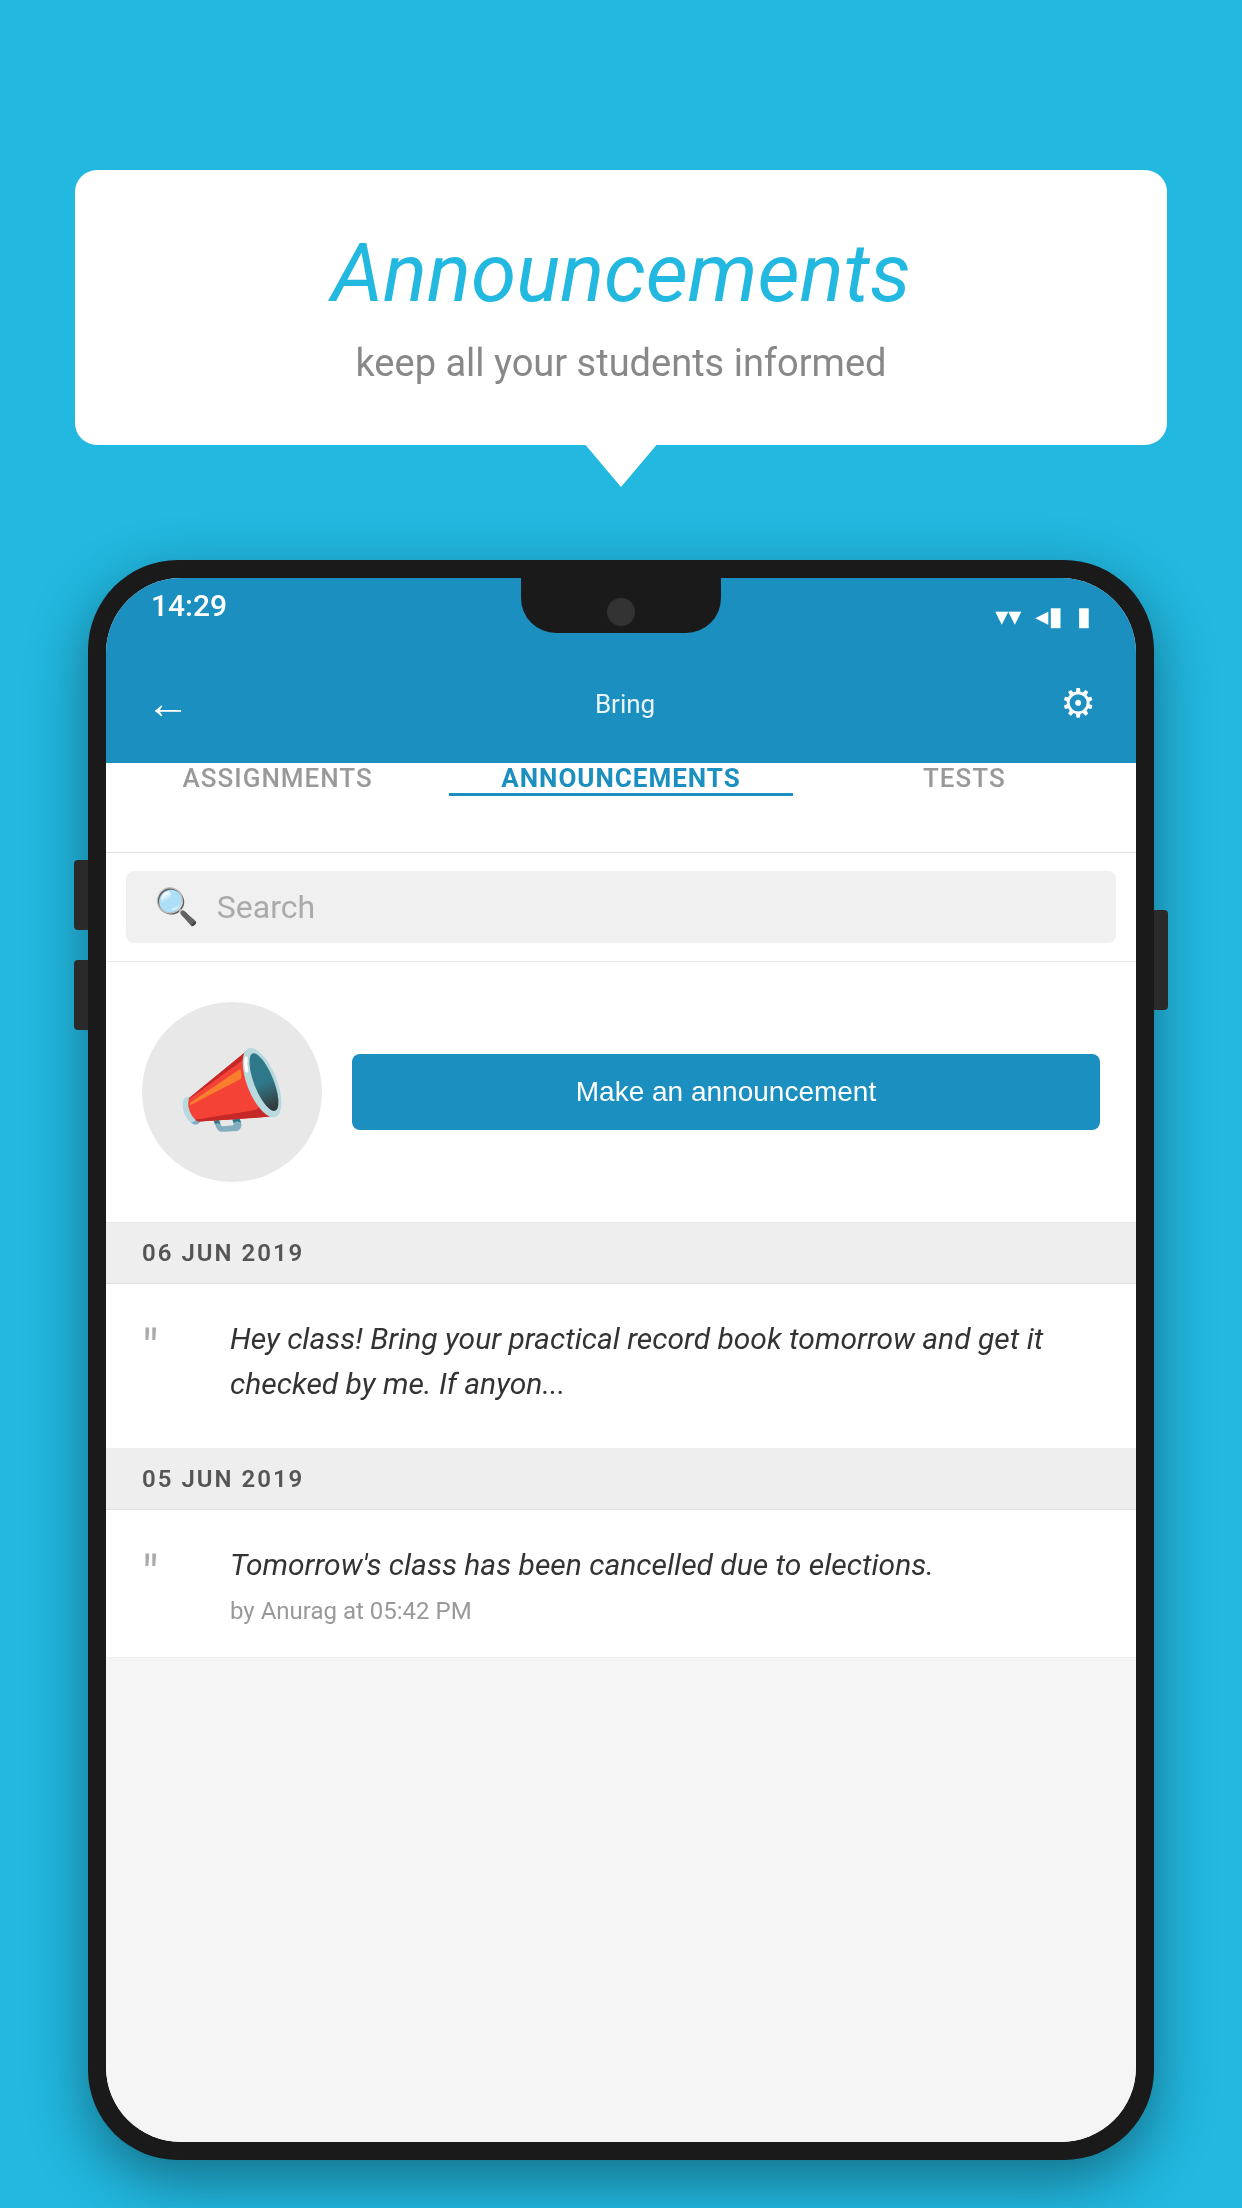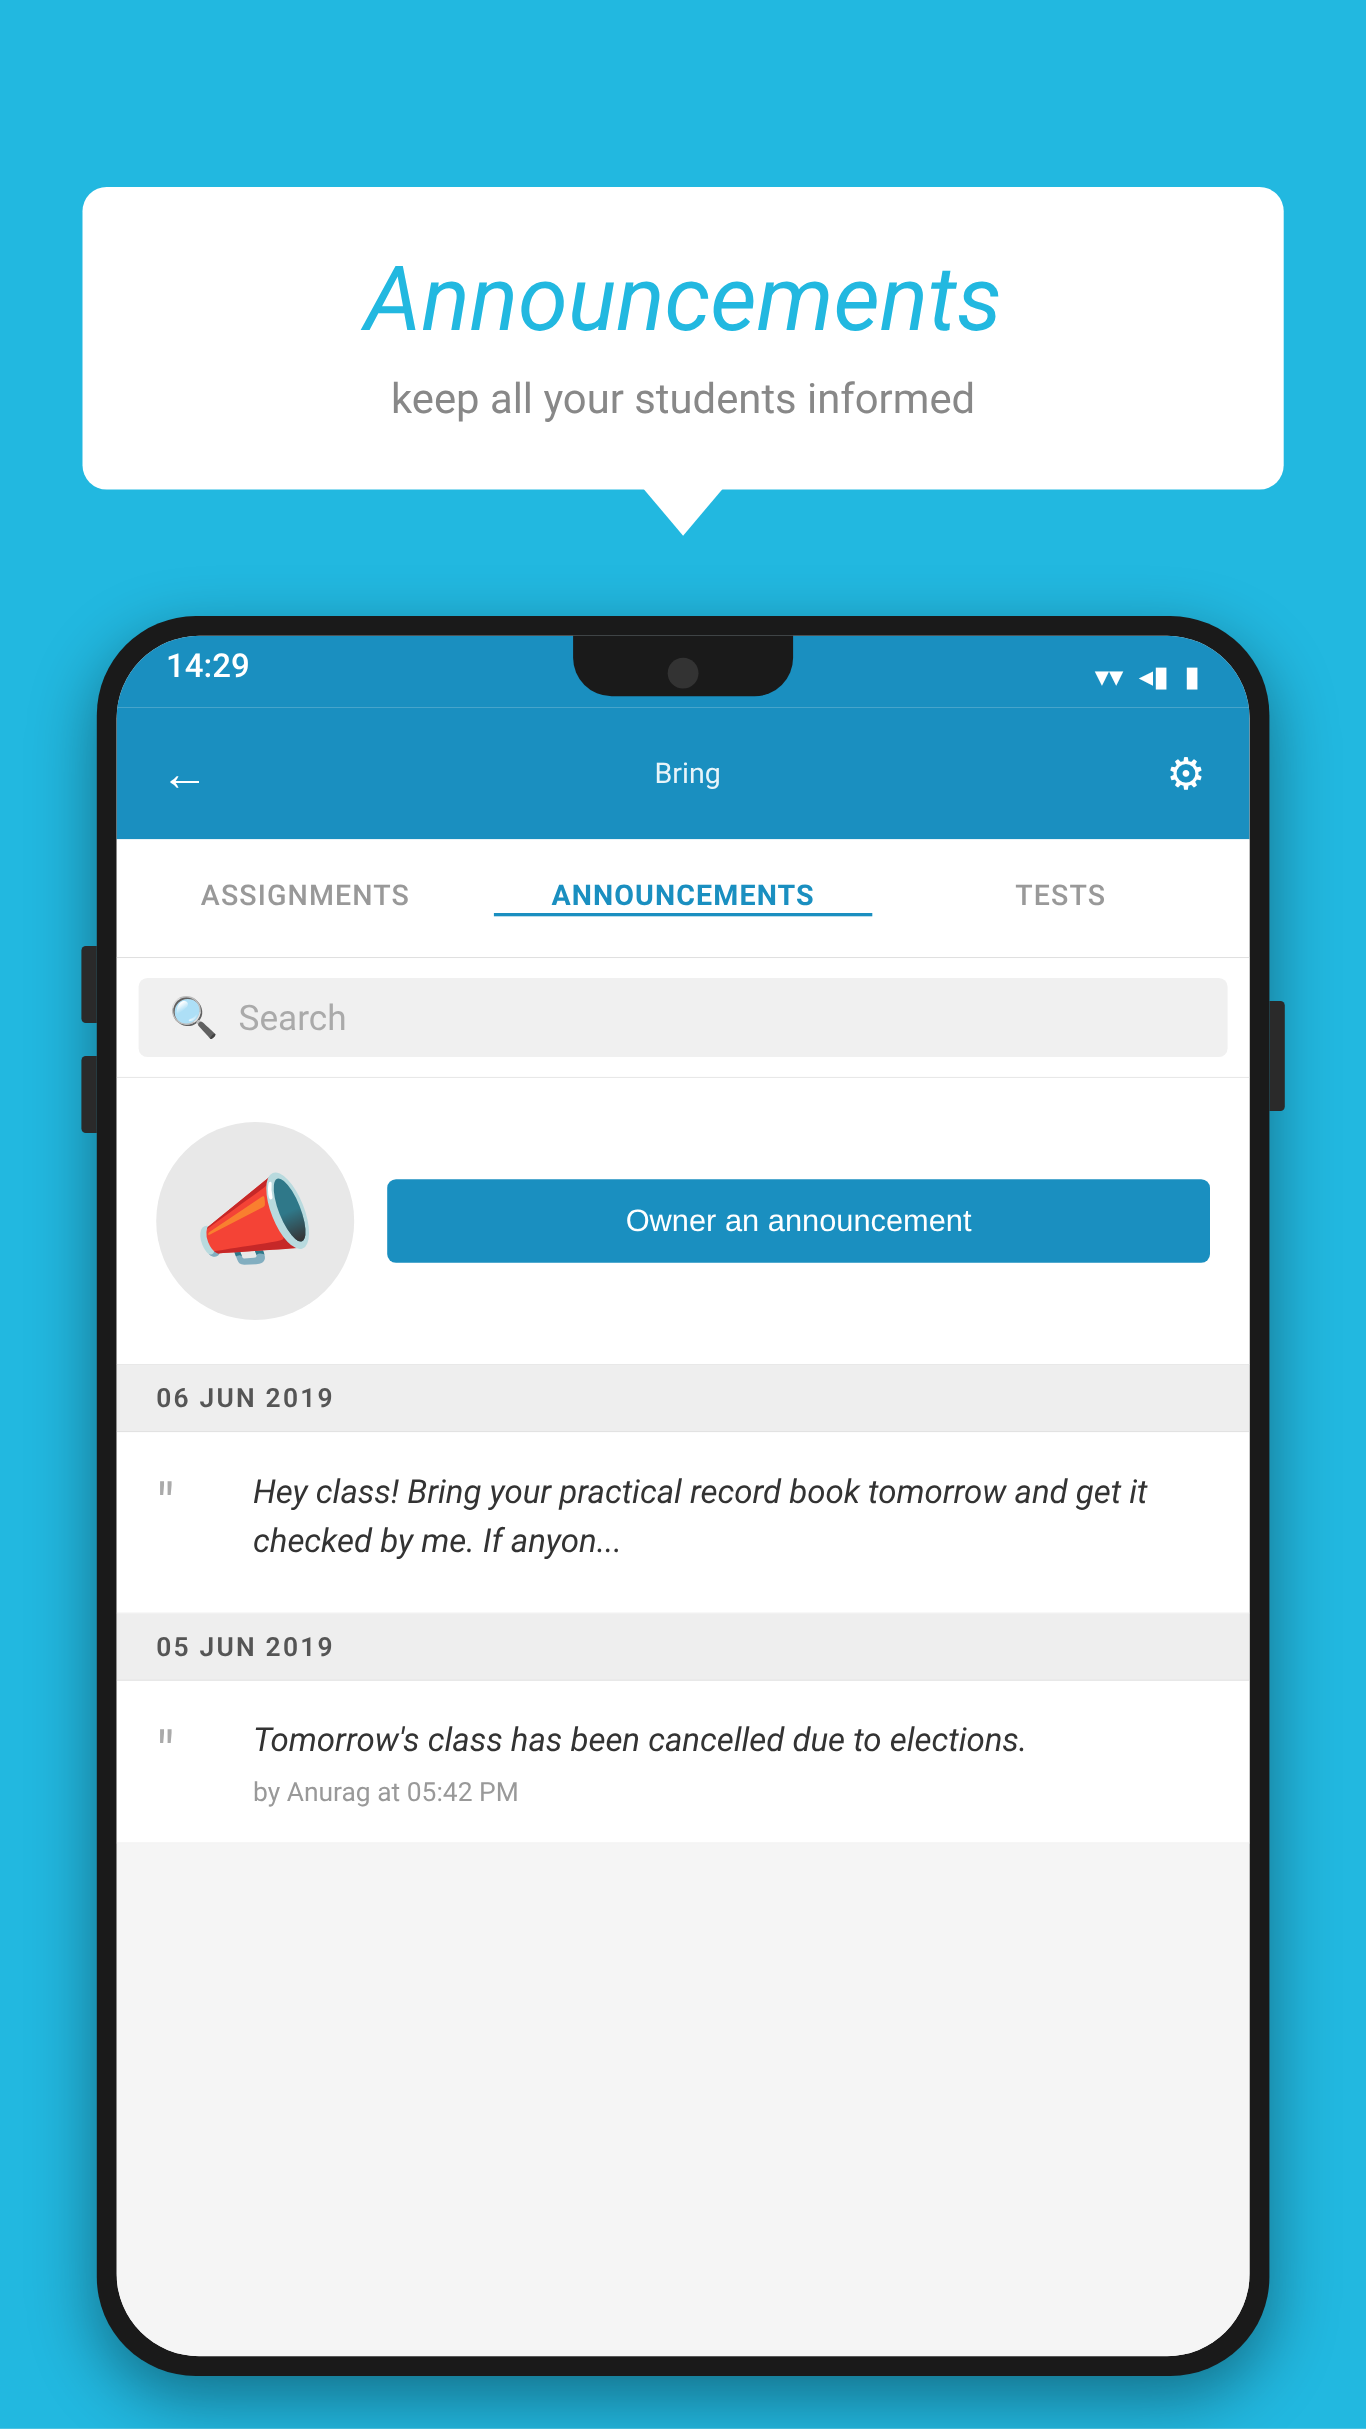--- a/index.html
+++ b/index.html
@@ -202,23 +202,23 @@
 
     .settings-btn {
       color: white;
       font-size: 40px;
       cursor: pointer;
     }
 
     
     .tabs-bar {
       background: #ffffff;
-      height: 108px;
-      display: flex;
-      align-items: center;
+      height: 90px;
+      display: flex;
+      align-items: flex-start;
       flex-shrink: 0;
       border-bottom: 1px solid #e0e0e0;
     }
 
     .tab-item {
       flex: 1;
       display: flex;
       align-items: center;
       justify-content: center;
       font-size: 26px;
@@ -425,21 +425,21 @@
             <span class="search-icon-el">🔍</span>
             <span class="search-placeholder">Search</span>
           </div>
         </div>
 
         <div class="intro-card">
           <div class="megaphone-circle">
             <span class="megaphone-icon">📣</span>
           </div>
           <div class="intro-right">
-            <button class="make-announcement-btn">Owner an announcement</button>
+            <button class="make-announcement-btn">Make an announcement</button>
           </div>
         </div>
 
         <div class="date-separator">06  JUN  2019</div>
         <div class="announcement-item">
           <div class="quote-icon-container">
             <span class="quote-icon">"</span>
           </div>
           <div class="announcement-content">
             <div class="announcement-text">Hey class! Bring your practical record book tomorrow and get it checked by me. If anyon...</div>

